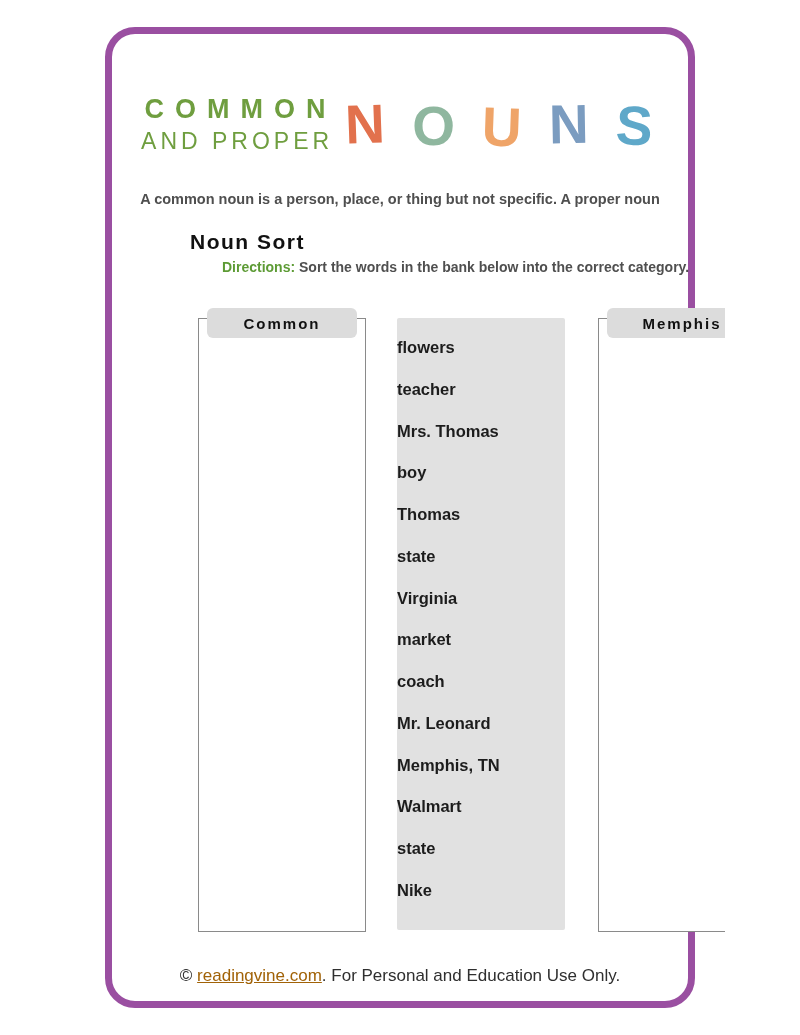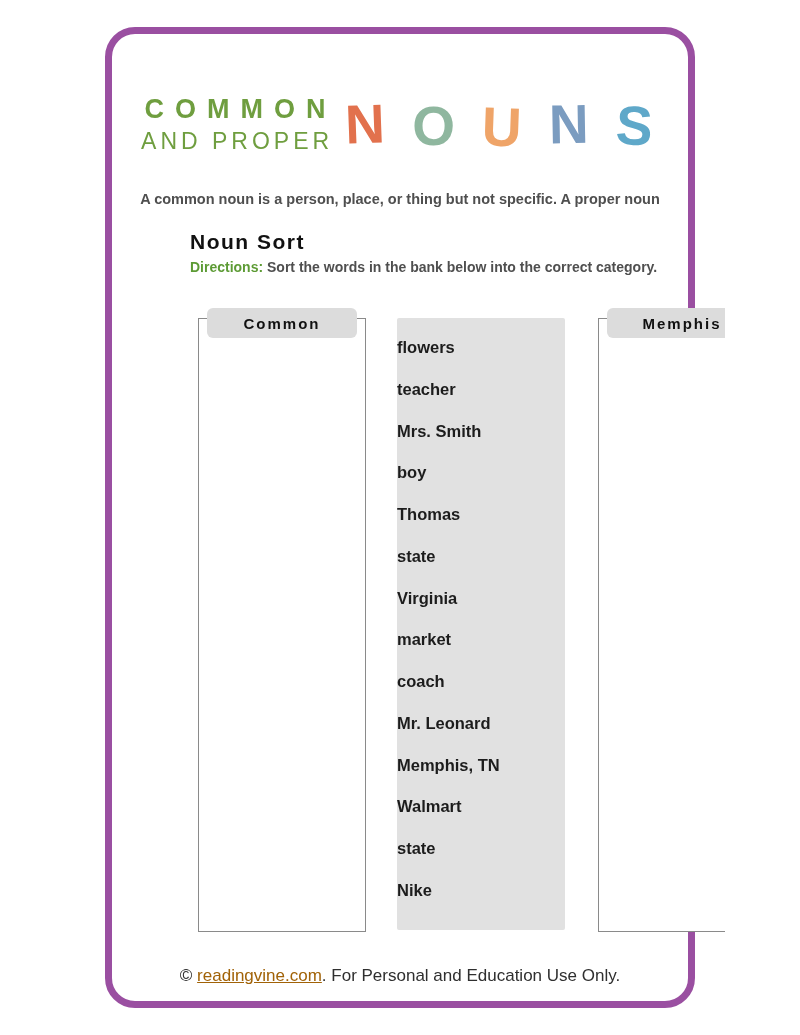--- a/index.html
+++ b/index.html
@@ -78,21 +78,21 @@
     letter-spacing: 1.5px;
     color: #111111;
   }
   .directions {
     position: absolute;
     left: 115px; top: 259px;
     font-size: 14px;
     font-weight: bold;
     color: #4f4f4f;
   }
-  .directions .dir-label { color: #5d9b35; }
+  .directions .dir-label { color: #5d9b35; margin-left: 32px; }
 
   
   .sort-col {
     position: absolute;
     top: 308px;
     width: 168px;
     height: 624px;
   }
   .sort-col.common { left: 123px; }
   .sort-col.proper { left: 523px; }
@@ -180,21 +180,21 @@
   </div>
 
   <div class="sort-col common">
     <div class="col-tab">Common</div>
     <div class="drop-box"></div>
   </div>
 
   <div class="word-bank">
     <div class="word">flowers</div>
     <div class="word">teacher</div>
-    <div class="word">Mrs. Smith</div>
+    <div class="word">Mrs. Thomas</div>
     <div class="word">boy</div>
     <div class="word">Thomas</div>
     <div class="word">state</div>
     <div class="word">Virginia</div>
     <div class="word">market</div>
     <div class="word">coach</div>
     <div class="word">Mr. Leonard</div>
     <div class="word">Memphis, TN</div>
     <div class="word">Walmart</div>
     <div class="word">state</div>

